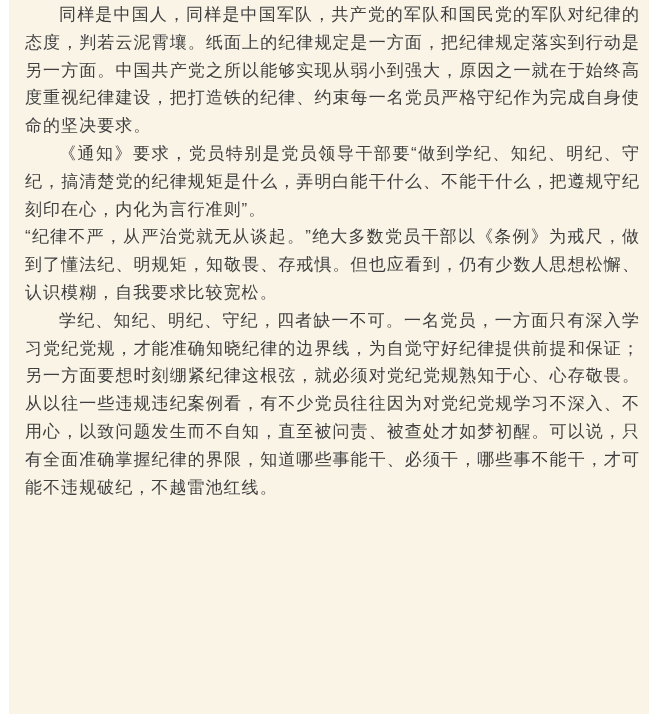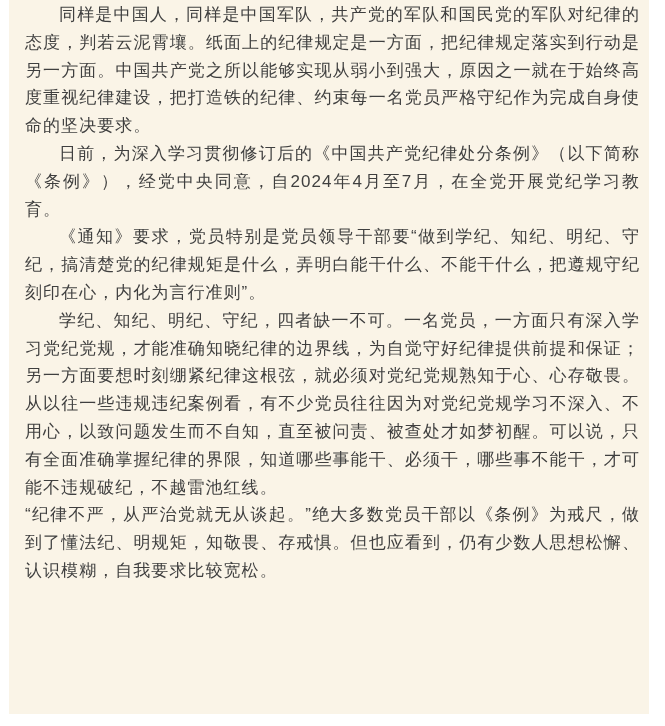--- a/index.html
+++ b/index.html
@@ -42,18 +42,17 @@
   .para.indent {
     text-indent: 2em;
   }
 </style>
 </head>
 <body>
 
 <div class="page">
   <div>
       <p class="para indent">同样是中国人，同样是中国军队，共产党的军队和国民党的军队对纪律的态度，判若云泥霄壤。纸面上的纪律规定是一方面，把纪律规定落实到行动是另一方面。中国共产党之所以能够实现从弱小到强大，原因之一就在于始终高度重视纪律建设，把打造铁的纪律、约束每一名党员严格守纪作为完成自身使命的坚决要求。</p>
-      <p class="para indent">日前，为深入学习贯彻修订后的《中国共产党纪律处分条例》（以下简称《条例》），经党中央同意，自2024年4月至7月，在全党开展党纪学习教育。</p>
       <p class="para indent">《通知》要求，党员特别是党员领导干部要“做到学纪、知纪、明纪、守纪，搞清楚党的纪律规矩是什么，弄明白能干什么、不能干什么，把遵规守纪刻印在心，内化为言行准则”。</p>
+      <p class="para">“纪律不严，从严治党就无从谈起。”绝大多数党员干部以《条例》为戒尺，做到了懂法纪、明规矩，知敬畏、存戒惧。但也应看到，仍有少数人思想松懈、认识模糊，自我要求比较宽松。</p>
       <p class="para indent">学纪、知纪、明纪、守纪，四者缺一不可。一名党员，一方面只有深入学习党纪党规，才能准确知晓纪律的边界线，为自觉守好纪律提供前提和保证；另一方面要想时刻绷紧纪律这根弦，就必须对党纪党规熟知于心、心存敬畏。从以往一些违规违纪案例看，有不少党员往往因为对党纪党规学习不深入、不用心，以致问题发生而不自知，直至被问责、被查处才如梦初醒。可以说，只有全面准确掌握纪律的界限，知道哪些事能干、必须干，哪些事不能干，才可能不违规破纪，不越雷池红线。</p>
-      <p class="para">“纪律不严，从严治党就无从谈起。”绝大多数党员干部以《条例》为戒尺，做到了懂法纪、明规矩，知敬畏、存戒惧。但也应看到，仍有少数人思想松懈、认识模糊，自我要求比较宽松。</p>
     </div>
 </div>
 
 </body></html>

